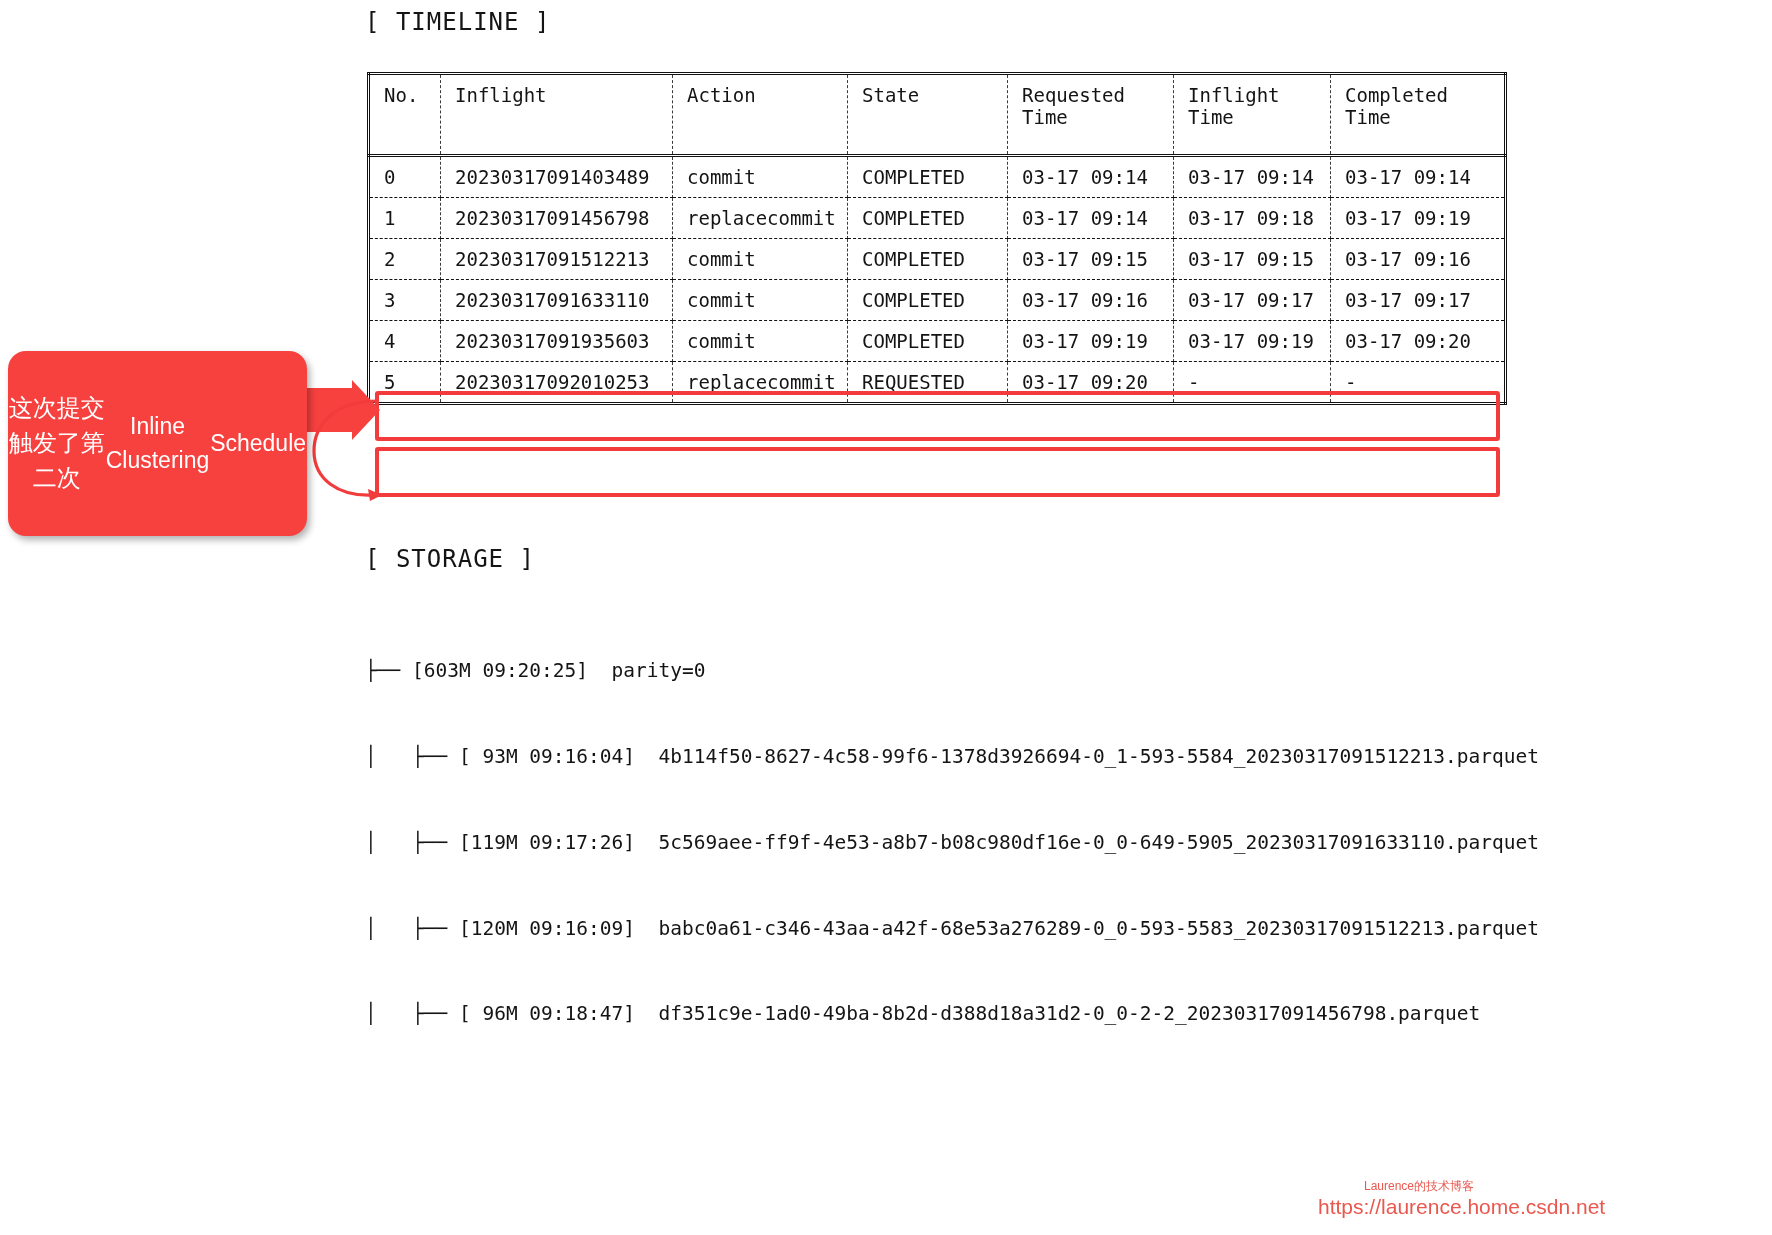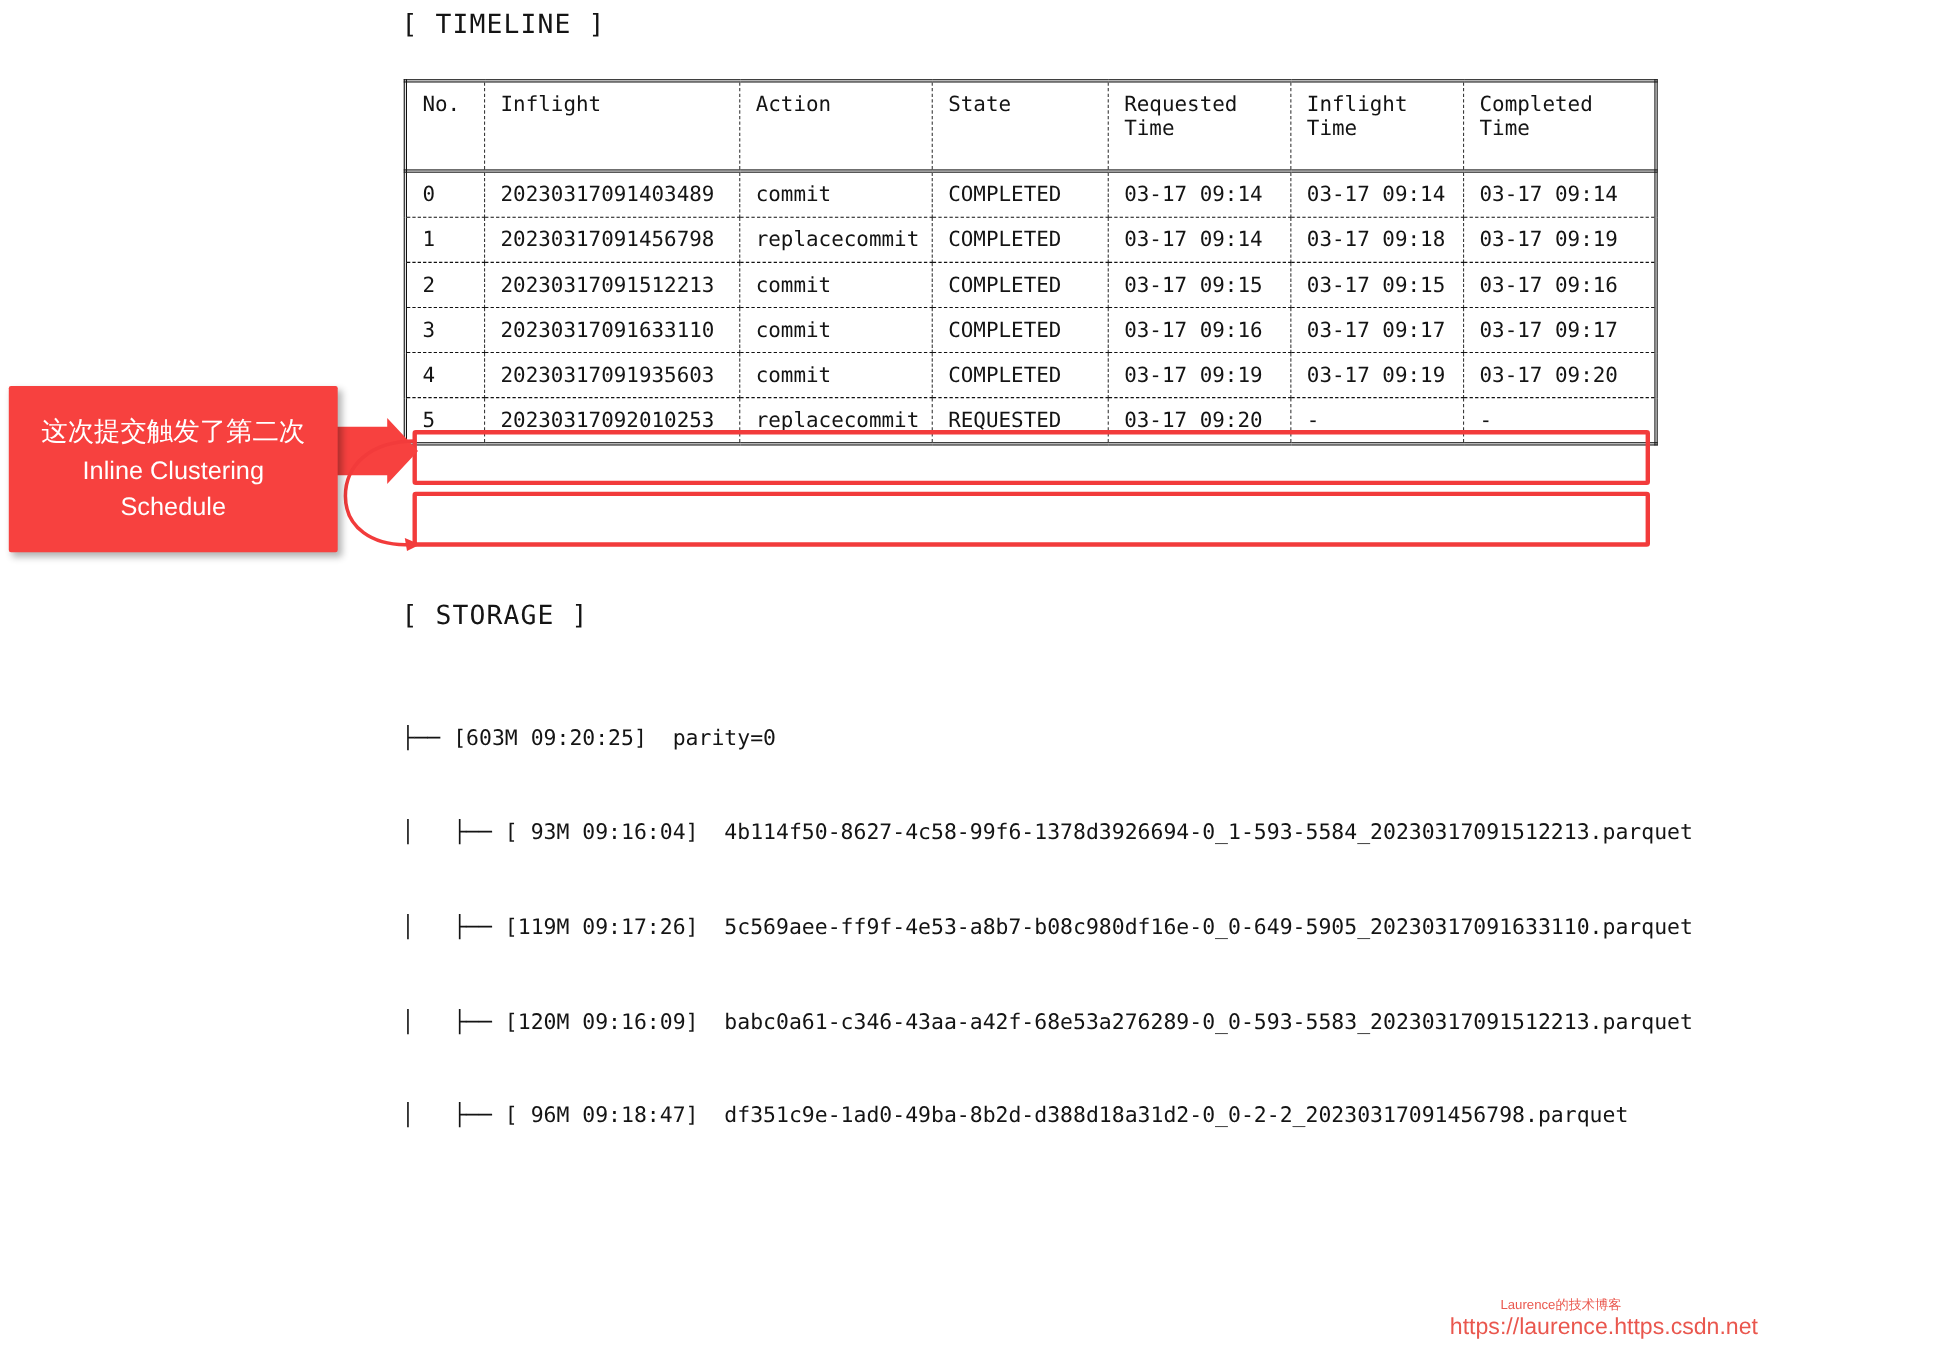--- a/index.html
+++ b/index.html
@@ -86,28 +86,28 @@
   }
   #hl-row4 { left: 375px; top: 391px; width: 1125px; height: 50px; }
   #hl-row5 { left: 375px; top: 447px; width: 1125px; height: 50px; }
 
   
   #callout {
     position: absolute;
     left: 8px;
     top: 351px;
     width: 299px;
-    height: 151px;
+    height: 185px;
     background: #f7413f;
-    border-radius: 2px;
+    border-radius: 18px;
     box-shadow: 3px 4px 7px rgba(0,0,0,0.30);
     color: #ffffff;
     font-family: "Liberation Sans", sans-serif;
     display: flex;
-    flex-direction: column;
+    flex-direction: row;
     align-items: center;
     justify-content: center;
     text-align: center;
     line-height: 1.45;
     z-index: 5;
   }
   #callout .ln { display: block; width: 100%; }
   #callout .ln1 { font-size: 24px; }
   #callout .ln2, #callout .ln3 { font-size: 23px; }
 
@@ -278,14 +278,14 @@
   
   
   
   
   
   <div class="row"></div>
 </div>
 
 <div id="watermark">
   <span class="wm-cn">Laurence的技术博客</span>
-  <span class="wm-url">https://laurence.https.csdn.net</span>
+  <span class="wm-url">https://laurence.home.csdn.net</span>
 </div>
 
 </body></html>

